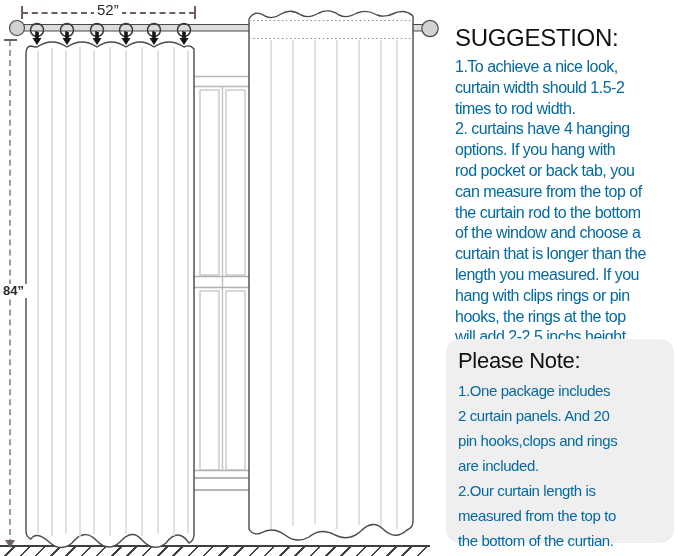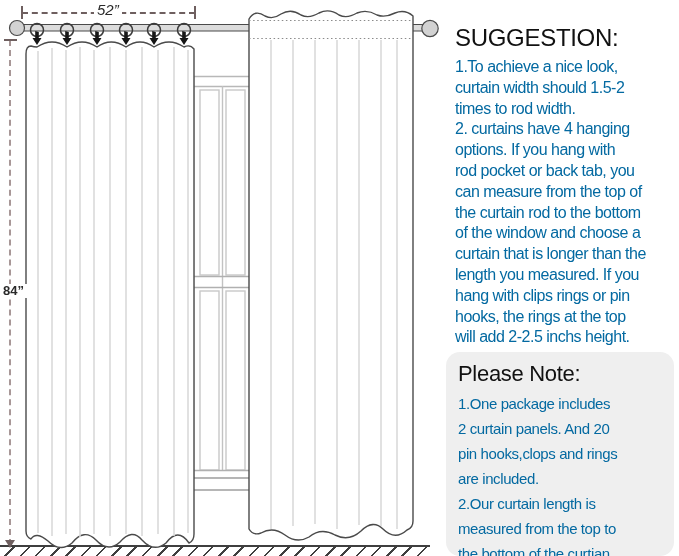--- a/index.html
+++ b/index.html
@@ -128,21 +128,21 @@
       <line x1="92" y1="35" x2="92" y2="524"></line>
       <line x1="114" y1="35" x2="114" y2="520"></line>
       <line x1="136" y1="35" x2="136" y2="521"></line>
       <line x1="152" y1="35" x2="152" y2="524"></line>
     </g>
   </svg>
 
   <div class="abs dash-h" style="left:22px;top:12px;width:173px;"></div>
   <div class="abs tick-v" style="left:21px;top:6px;"></div>
   <div class="abs tick-v" style="left:194px;top:6px;"></div>
-  <div class="abs measure-label" style="left:94px;top:2px;font-size:15px;font-style:italic;">52”</div>
+  <div class="abs measure-label" style="left:94px;top:2px;font-size:15px;">52”</div>
 
   <div class="abs dash-v" style="left:9px;top:40px;height:505px;"></div>
   <div class="abs tick-h" style="left:4px;top:39px;"></div>
   <div class="abs arrow-down" style="left:5px;top:540px;"></div>
   <div class="abs measure-label" style="left:0;top:284px;font-size:13px;font-weight:bold;">84”</div>
 
   <div class="abs" style="left:455px;top:8px;width:224px;">
     <div id="suggestion-title">SUGGESTION:</div>
     <div id="suggestion-body">1.To achieve a nice look,
 curtain width should 1.5-2
@@ -153,21 +153,21 @@
 can measure from the top of
 the curtain rod to the bottom
 of the window and choose a
 curtain that is longer than the
 length you measured. If you
 hang with clips rings or pin
 hooks, the rings at the top
 will add 2-2.5 inchs height.</div>
   </div>
 
-  <div id="note-box" class="abs" style="left:446px;top:352px;width:228px;height:204px;">
+  <div id="note-box" class="abs" style="left:446px;top:339px;width:228px;height:204px;">
     <div id="note-title">Please Note:</div>
     <div id="note-body">1.One package includes
 2 curtain panels. And 20
 pin hooks,clops and rings
 are included.
 2.Our curtain length is
 measured from the top to
 the bottom of the curtian.</div>
   </div>
 

